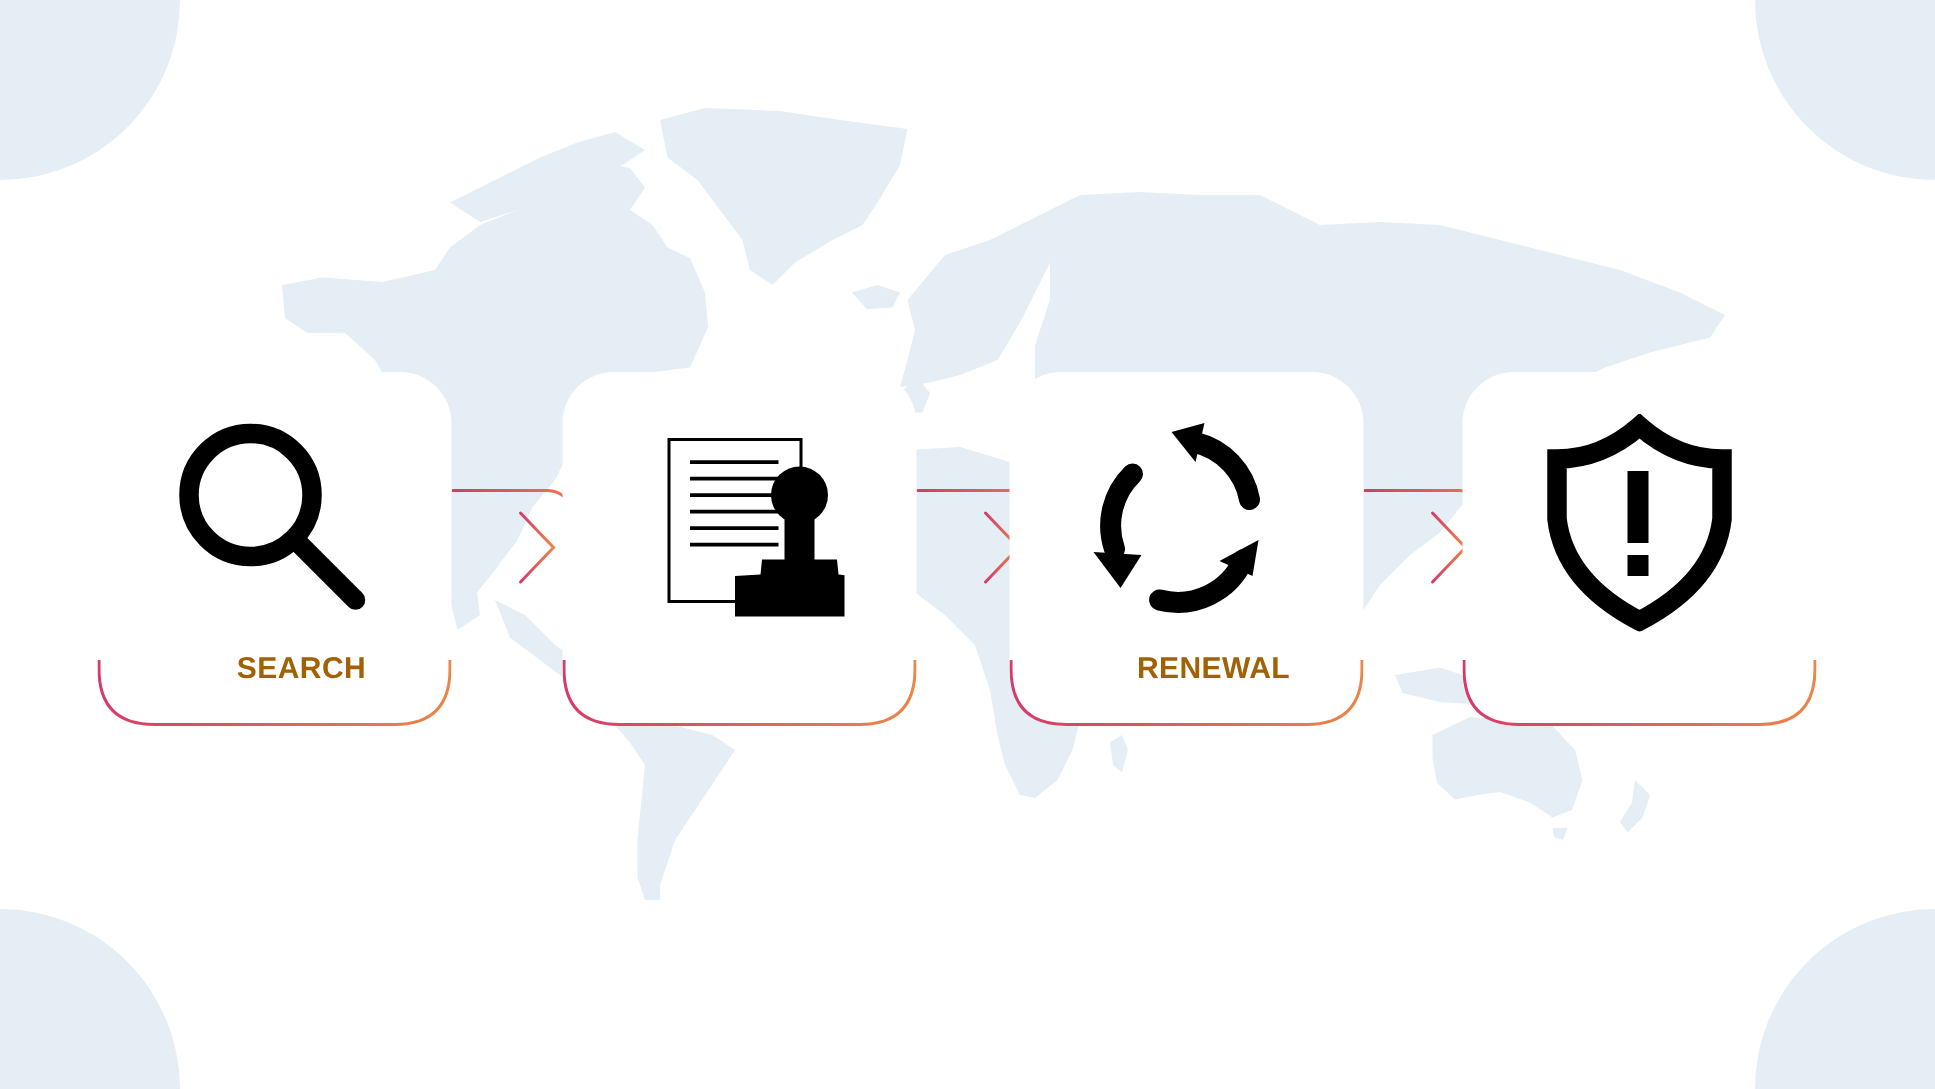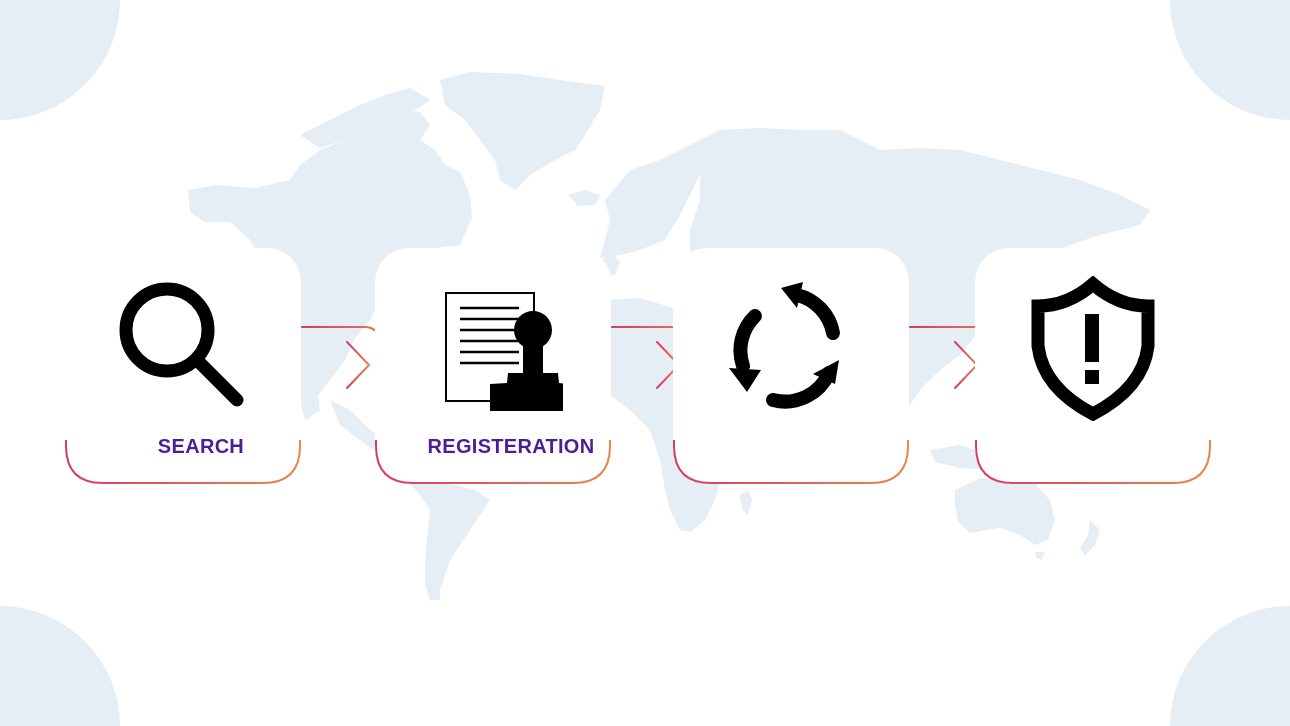--- a/index.html
+++ b/index.html
@@ -5,21 +5,21 @@
   html, body { margin:0; padding:0; }
   body { width:1290px; height:726px; position:relative; overflow:hidden; background:#ffffff; font-family:"Liberation Sans", sans-serif; }
   .corner { position:absolute; width:240px; height:240px; border-radius:50%; background:#e5edf5; }
   .c-tl { left:-120px; top:-120px; }
   .c-tr { left:1170px; top:-120px; }
   .c-bl { left:-120px; top:606px; }
   .c-br { left:1170px; top:606px; }
   .map { position:absolute; left:0; top:0; width:1290px; height:726px; }
   .card { position:absolute; top:248px; width:236px; height:236px; background:#ffffff; border-radius:34px; }
   .card .icon { position:absolute; left:0; top:30px; width:236px; height:140px; display:flex; align-items:center; justify-content:center; }
-  .card .label { position:absolute; left:0; width:272px; top:187px; text-align:center; font-size:20px; font-weight:bold; color:#4c1d95; letter-spacing:0.3px; }
+  .card .label { position:absolute; left:0; width:272px; top:187px; text-align:center; font-size:20px; font-weight:bold; color:#a16207; letter-spacing:0.3px; }
   .card .ubar { position:absolute; left:0; top:190px; width:236px; height:46px; }
   .arrow { position:absolute; top:322px; width:100px; height:80px; }
 </style>
 </head>
 <body>
 
 <div class="corner c-tl"></div>
 <div class="corner c-tr"></div>
 <div class="corner c-bl"></div>
 <div class="corner c-br"></div>
@@ -127,21 +127,20 @@
   </div>
   <svg class="ubar" viewBox="0 0 236 46">
     <defs>
         <linearGradient id="ug2" x1="0" y1="0" x2="1" y2="0">
           <stop offset="0" stop-color="#d63a6a"></stop>
           <stop offset="1" stop-color="#e8874a"></stop>
         </linearGradient>
       </defs>
     <path d="M1,2 L1,8 Q1,45 38,45 L198,45 Q235,45 235,8 L235,2" fill="none" stroke="url(#ug2)" stroke-width="2"></path>
   </svg>
-  <div class="label">REGISTERATION</div>
 </div>
 
 <div class="card" style="left:673px;">
   <div class="icon">
     <svg width="140" height="140" viewBox="0 0 140 140">
       <g fill="none" stroke="#000" stroke-width="14" stroke-linecap="round">
         <path d="M34,38 A48,48 0 0,0 22,88"></path>
         <path d="M76,17 A48,48 0 0,1 112,55"></path>
         <path d="M108,95 A48,48 0 0,1 52,122"></path>
       </g>
@@ -152,20 +151,21 @@
   </div>
   <svg class="ubar" viewBox="0 0 236 46">
     <defs>
         <linearGradient id="ug3" x1="0" y1="0" x2="1" y2="0">
           <stop offset="0" stop-color="#d63a6a"></stop>
           <stop offset="1" stop-color="#e8874a"></stop>
         </linearGradient>
       </defs>
     <path d="M1,2 L1,8 Q1,45 38,45 L198,45 Q235,45 235,8 L235,2" fill="none" stroke="url(#ug3)" stroke-width="2"></path>
   </svg>
+  <div class="label">RENEWAL</div>
 </div>
 
 <div class="card" style="left:975px;">
   <div class="icon">
     <svg width="140" height="145" viewBox="0 0 140 145">
       <path d="M70,8 Q95,30 125,30 L125,70 Q120,112 70,138 Q20,112 15,70 L15,30 Q45,30 70,8 Z" fill="none" stroke="#000" stroke-width="13" stroke-linejoin="miter"></path>
       <rect x="62" y="38" width="14" height="48" fill="#000"></rect>
       <rect x="62" y="94" width="14" height="14" fill="#000"></rect>
     </svg>
   </div>

